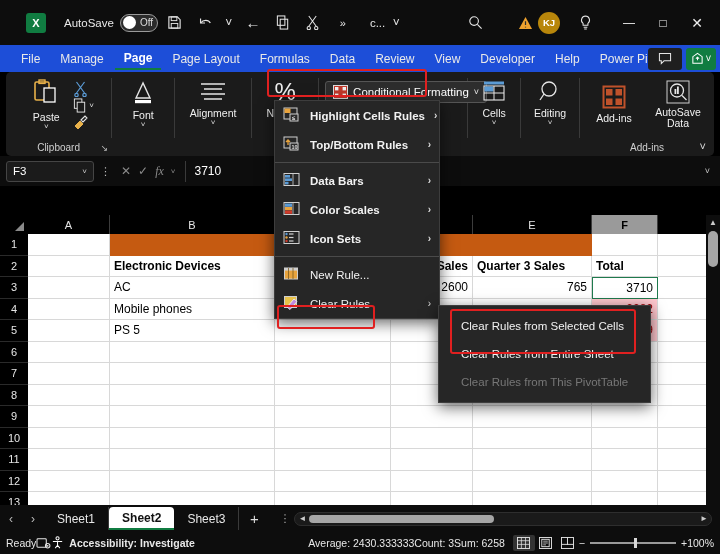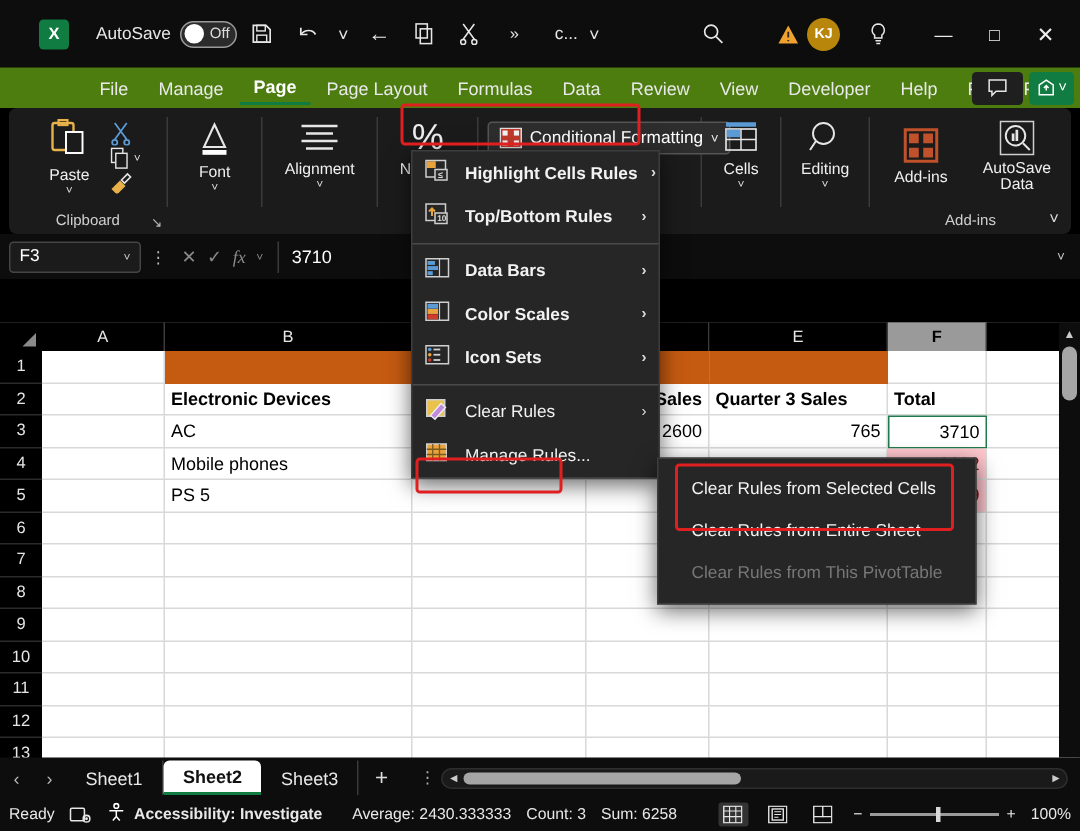--- a/index.html
+++ b/index.html
@@ -27,21 +27,21 @@
   .tb-ico.sm{font-size:12px;width:14px;}
   .tb-spacer{flex:1;}
   .user-name{font-size:11.5px;color:#f0f0f0;margin:0 6px 0 4px;}
   .avatar{width:22px;height:22px;border-radius:50%;background:#b8860b;color:#fff;font-size:9.5px;
           display:flex;align-items:center;justify-content:center;font-weight:bold;}
   .warn-tri{color:#f0a22e;font-size:13px;}
   .wbtn{width:34px;height:32px;display:flex;align-items:center;justify-content:center;color:#eee;font-size:12px;}
   .wbtn.close{font-size:14px;}
 
   
-  .tabbar{height:27px;background:#4d7c0f;display:flex;align-items:center;padding-left:12px;position:relative;justify-content:flex-end;}
+  .tabbar{height:27px;background:#1d4ed8;display:flex;align-items:center;padding-left:12px;position:relative;}
   .tab{font-size:12px;color:#e9e9e9;padding:3px 9px;margin-right:2px;white-space:nowrap;}
   .tab.active{color:#fff;border-bottom:2px solid #107c41;font-weight:600;}
   .tabbar-right{position:absolute;right:4px;top:0;height:27px;display:flex;align-items:center;gap:4px;}
   .comment-btn{width:34px;height:22px;border-radius:3px;background:#1f1f1f;display:flex;align-items:center;justify-content:center;}
   .share-btn{width:30px;height:22px;border-radius:3px;background:#107c41;display:flex;align-items:center;justify-content:center;gap:2px;font-size:10px;}
 
   
   .ribbon{height:84px;background:#1b1b1b;margin:0 6px;border-radius:5px;display:flex;position:relative;}
   .grp{display:flex;flex-direction:column;align-items:center;justify-content:flex-start;
        padding:4px 6px 0;position:relative;height:100%;}
@@ -122,21 +122,21 @@
                border-bottom:2px solid #107c41;border-right:none;}
   .addsheet{width:30px;text-align:center;color:#ddd;font-size:15px;}
   .sb-dots{margin-left:10px;color:#aaa;font-size:11px;}
   .hscroll{flex:1;height:14px;margin:0 8px 0 4px;background:#1a1a1a;border-radius:7px;
            display:flex;align-items:center;position:relative;border:1px solid #2e2e2e;}
   .hthumb{position:absolute;left:14px;width:185px;height:8px;background:#a6a6a6;border-radius:4px;}
   .harr{width:14px;text-align:center;color:#ccc;font-size:8px;}
 
   
   .statusbar{position:absolute;left:0;top:532px;width:720px;height:22px;background:#0d0d0d;
-             display:flex;align-items:center;padding:0 6px;gap:10px;font-size:10.5px;color:#e8e8e8;}
+             display:flex;align-items:center;padding:0 6px;font-size:10.5px;color:#e8e8e8;}
   .st-item{display:flex;align-items:center;gap:4px;white-space:nowrap;}
   .st-item.bold{font-weight:bold;}
   .sp{flex:1;}
   .vbtn{width:22px;height:16px;display:flex;align-items:center;justify-content:center;color:#ddd;font-size:11px;}
   .vbtn.on{background:#333;border-radius:2px;}
   .zslider{display:flex;align-items:center;gap:5px;}
   .ztrack{width:86px;height:2px;background:#9a9a9a;position:relative;}
   .zknob{position:absolute;left:44px;top:-4px;width:3px;height:10px;background:#d8d8d8;}
 </style>
 </head>
@@ -649,37 +649,36 @@
           </g>
         </svg>
     </span>
     <span>Icon Sets</span>
     <span class="arrow">›</span>
   </div>
   <div class="msep"></div>
   <div class="mi">
     <span>
       <svg width="18" height="16" viewBox="0 0 18 16">
-          <rect x="1.5" y="1.5" width="12" height="11" fill="#e8c24a" stroke="#cfcfcf" stroke-width="1"></rect>
-          <path d="M4 12l7-8 3 2.5-7 8z" fill="#c08adf" stroke="#eee" stroke-width="0.9"></path>
-        </svg>
-    </span>
-    <span>Clear Rules</span>
-    <span class="arrow">›</span>
+          <rect x="1.5" y="2" width="13" height="11" fill="#e8a33d" stroke="#cfcfcf" stroke-width="1"></rect>
+          <rect x="1.5" y="2" width="13" height="2.6" fill="#cfcfcf"></rect>
+          <path d="M5.5 2v11M10 2v11" stroke="#7a5a20" stroke-width="0.8"></path>
+        </svg>
+    </span>
+    <span>New Rule...</span>
   </div>
   <div class="mi">
     <span>
       <svg width="18" height="16" viewBox="0 0 18 16">
-          <rect x="1.5" y="2" width="13" height="11" fill="#e8a33d" stroke="#cfcfcf" stroke-width="1"></rect>
-          <g stroke="#7a5a20" stroke-width="0.9">
-            <path d="M1.5 5.5h13M1.5 9h13M5.5 2v11M10 2v11"></path>
-          </g>
-        </svg>
-    </span>
-    <span>Manage Rules...</span>
+          <rect x="1.5" y="1.5" width="12" height="11" fill="#e8c24a" stroke="#cfcfcf" stroke-width="1"></rect>
+          <path d="M4 12l7-8 3 2.5-7 8z" fill="#c08adf" stroke="#eee" stroke-width="0.9"></path>
+        </svg>
+    </span>
+    <span>Clear Rules</span>
+    <span class="arrow">›</span>
   </div>
 </div>
 
 <div class="menu sub" style="left:438px;top:305px;width:213px;padding:6px 0;">
   <div class="mi">Clear Rules from Selected Cells</div>
   <div class="mi">Clear Rules from Entire Sheet</div>
   <div class="mi disabled">Clear Rules from This PivotTable</div>
 </div>
 
 <div class="redbox" style="left:267px;top:69px;width:160px;height:28px;"></div>

